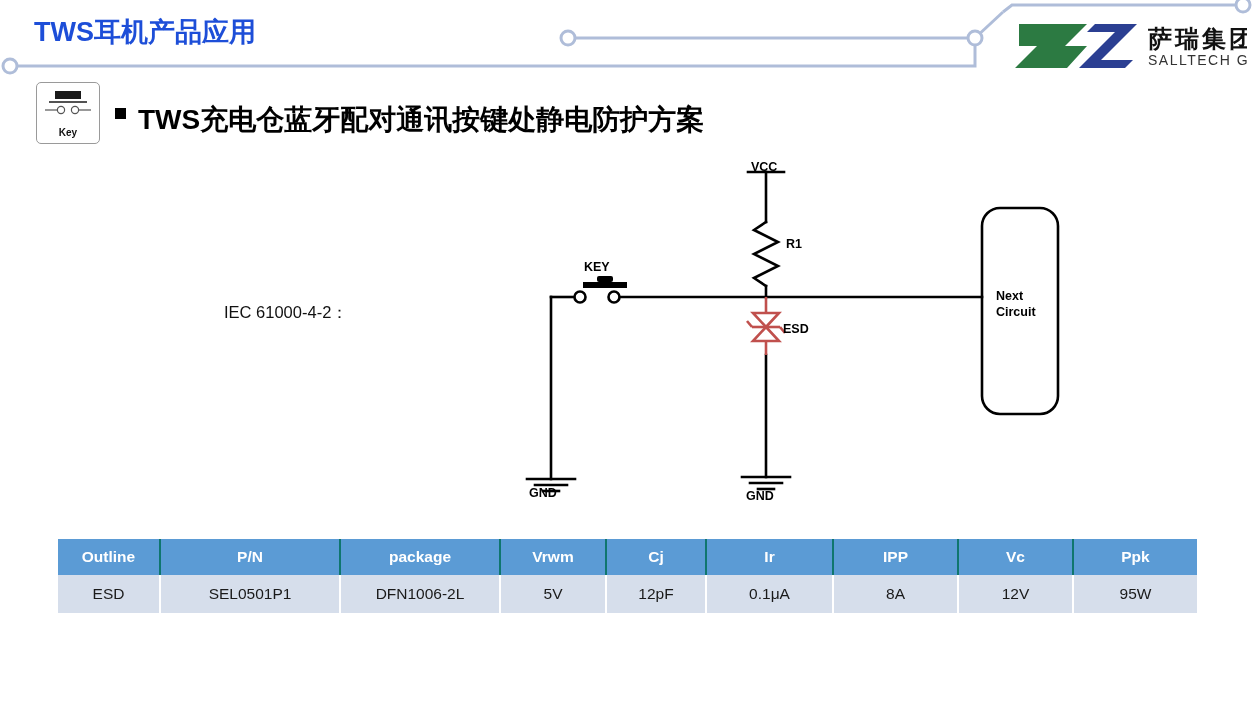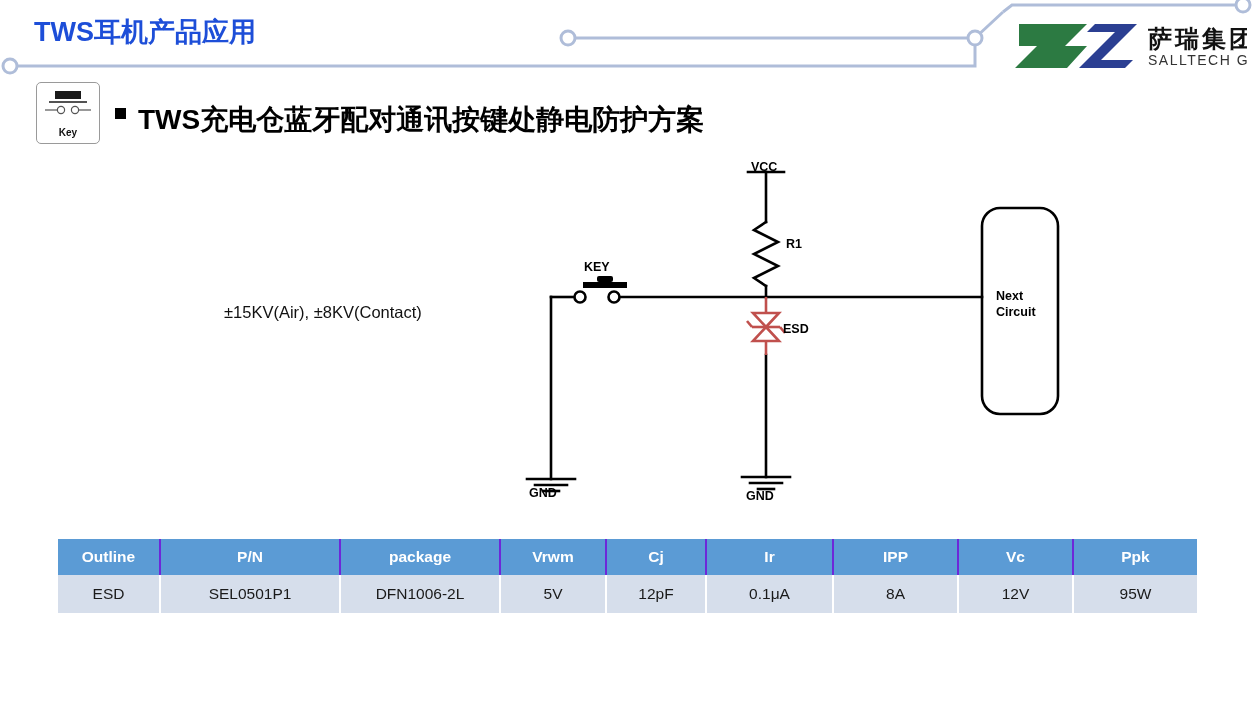--- a/index.html
+++ b/index.html
@@ -116,21 +116,21 @@
     border-spacing: 0;
     width: 1139px;
     table-layout: fixed;
   }
   .spec-table th {
     background: #5B9BD5;
     color: #ffffff;
     font-size: 15.5px;
     font-weight: bold;
     height: 36px;
-    border-right: 2px solid #6d28d9;
+    border-right: 2px solid #0f766e;
     text-align: center;
     padding: 0;
   }
   .spec-table th:last-child { border-right: none; }
   .spec-table td {
     background: #D6DEEB;
     color: #1a1a1a;
     font-size: 15.5px;
     height: 38px;
     border-right: 2px solid #ffffff;
@@ -181,21 +181,21 @@
     <circle cx="24" cy="27" r="3.6" fill="#fff" stroke="#555" stroke-width="1.2"></circle>
     <circle cx="38" cy="27" r="3.6" fill="#fff" stroke="#555" stroke-width="1.2"></circle>
   </svg>
   <div class="key-thumb-label">Key</div>
 </div>
 
 <div class="section-bullet"></div>
 <div class="section-heading">TWS充电仓蓝牙配对通讯按键处静电防护方案</div>
 
 <div class="iec-note">
-  <div>±15KV(Air), ±8KV(Contact)</div>
+  <div>IEC 61000-4-2：</div>
 </div>
 
 <svg class="schematic" width="1255" height="702" viewBox="0 0 1255 702">
 
   <g stroke="#000000" stroke-width="2.6" fill="none" stroke-linecap="square">
 
     <line x1="748" y1="172" x2="784" y2="172"></line>
 
     <line x1="766" y1="172" x2="766" y2="222"></line>
 

